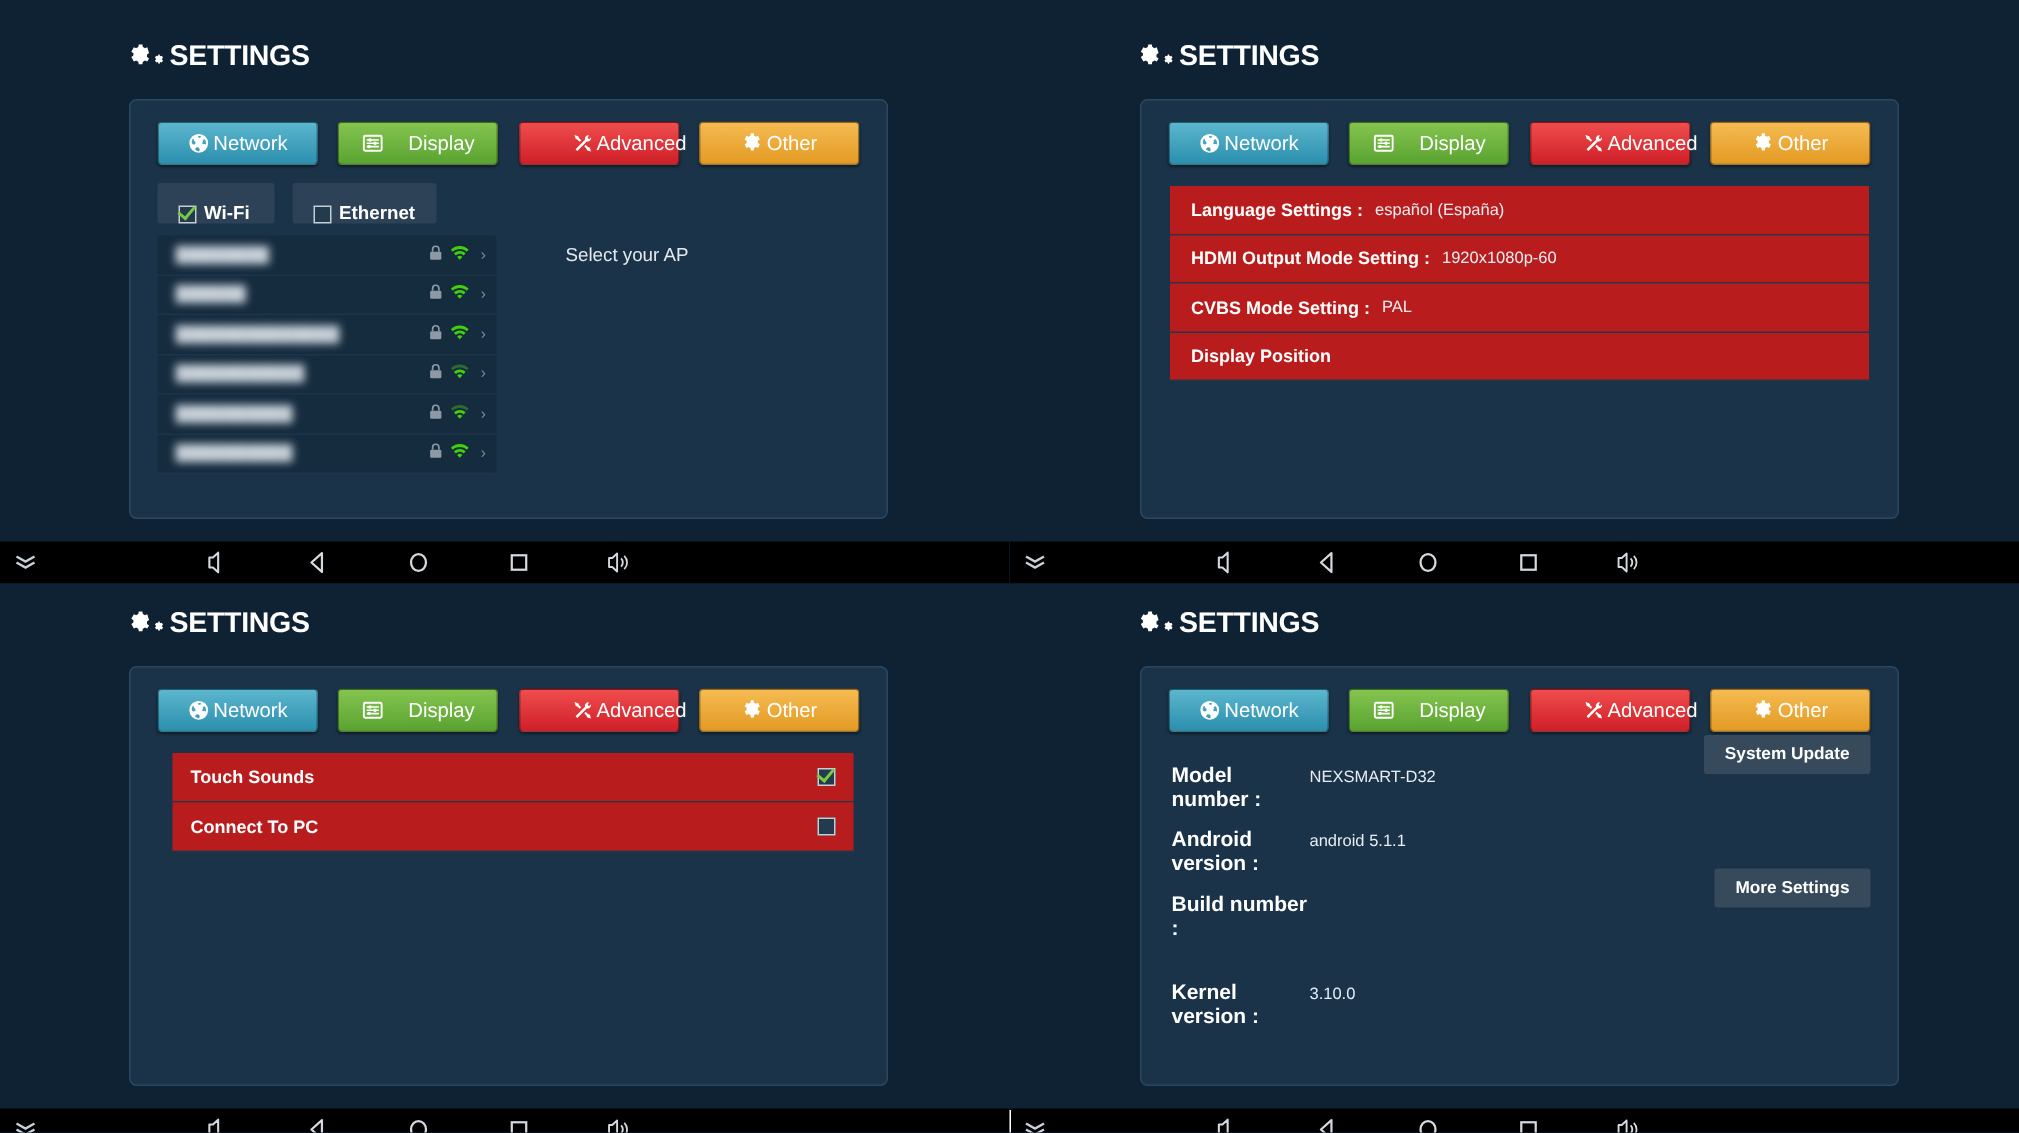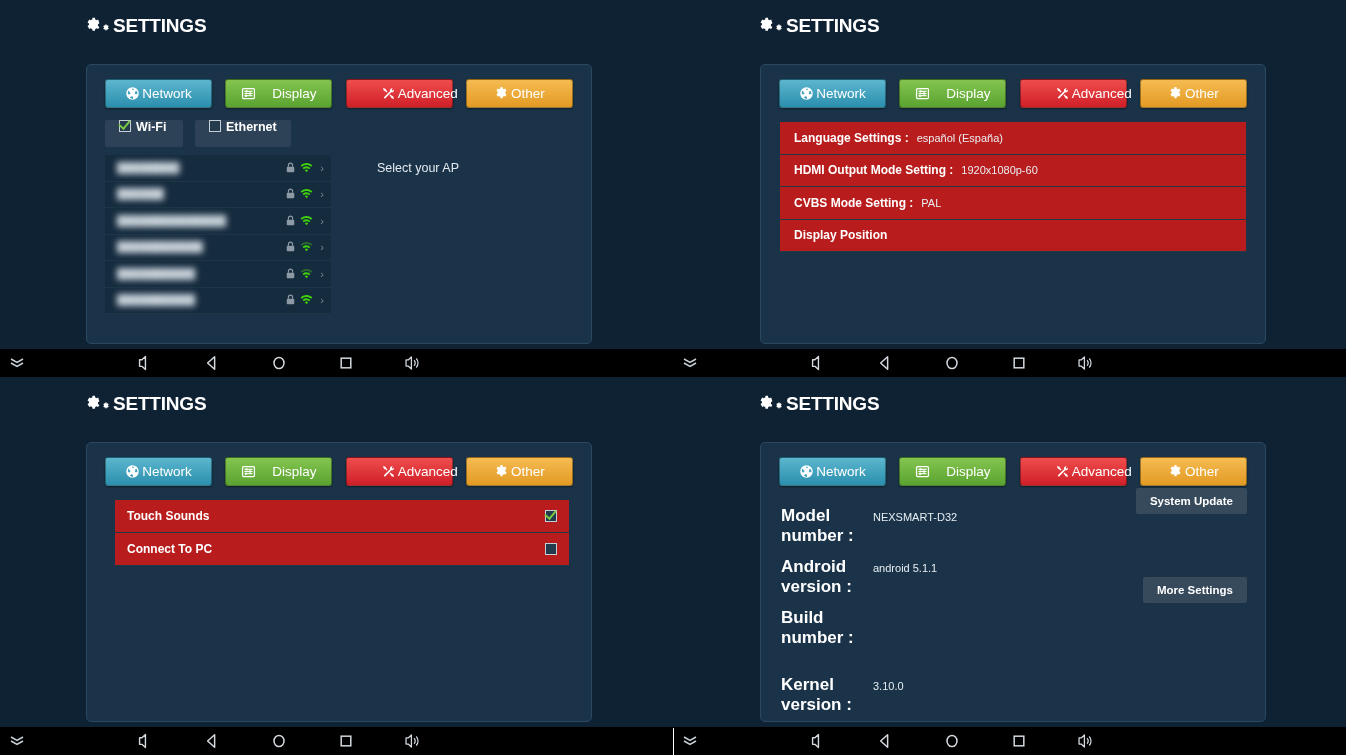--- a/index.html
+++ b/index.html
@@ -5,21 +5,21 @@
 <style>
   * { box-sizing: border-box; margin: 0; padding: 0; }
   html, body {
     width: 1346px; height: 755px;
     background: #0e2234;
     font-family: "Liberation Sans", sans-serif;
     overflow: hidden;
   }
   .screen-grid {
     position: relative;
-    width: 1346px; height: 681px;
+    width: 1346px; height: 681px; margin-top: 12px;
   }
 
   
   .quad {
     position: absolute;
     width: 673px;
     height: 377px;
     background: #0e2234;
     overflow: hidden;
   }
@@ -48,21 +48,21 @@
     color: #ffffff;
     font-size: 19px;
     font-weight: bold;
     letter-spacing: -0.2px;
     line-height: 1;
   }
 
   
   .panel {
     position: absolute;
-    left: 86px; top: 64px;
+    left: 86px; top: 54px;
     width: 506px;
     height: 280px;
     background: #1a3349;
     border: 1px solid #2a4961;
     border-radius: 5px;
   }
   .quad.tr .panel, .quad.br .panel { left: 87px; width: 506px; }
 
   
   .tabs {
@@ -96,21 +96,21 @@
   .conn-row {
     display: flex;
     gap: 12px;
     padding: 12px 18px 0 18px;
   }
   .conn-chip {
     background: #2d4256;
     height: 27px;
     border-radius: 2px;
     display: flex;
-    align-items: flex-start;
+    align-items: flex-end;
     gap: 5px;
     padding: 0 14px;
     color: #ffffff;
     font-size: 12.5px;
     font-weight: bold;
     min-width: 78px;
     cursor: pointer;
   }
   .cbox {
     width: 12px; height: 12px;
@@ -186,21 +186,21 @@
   
   .about { padding: 20px 0 0 0; position: relative; }
   .ab-line {
     display: flex;
     align-items: baseline;
     padding: 0 0 0 20px;
     margin-bottom: 11px;
   }
   .ab-key {
     color: #ffffff;
-    font-size: 17px;
+    font-size: 14px;
     font-weight: bold;
     width: 92px;
     flex: none;
   }
   .ab-val { color: #e7edf2; font-size: 11px; }
   .ab-btn {
     position: absolute;
     right: 18px;
     background: #364a5c;
     color: #ffffff;

